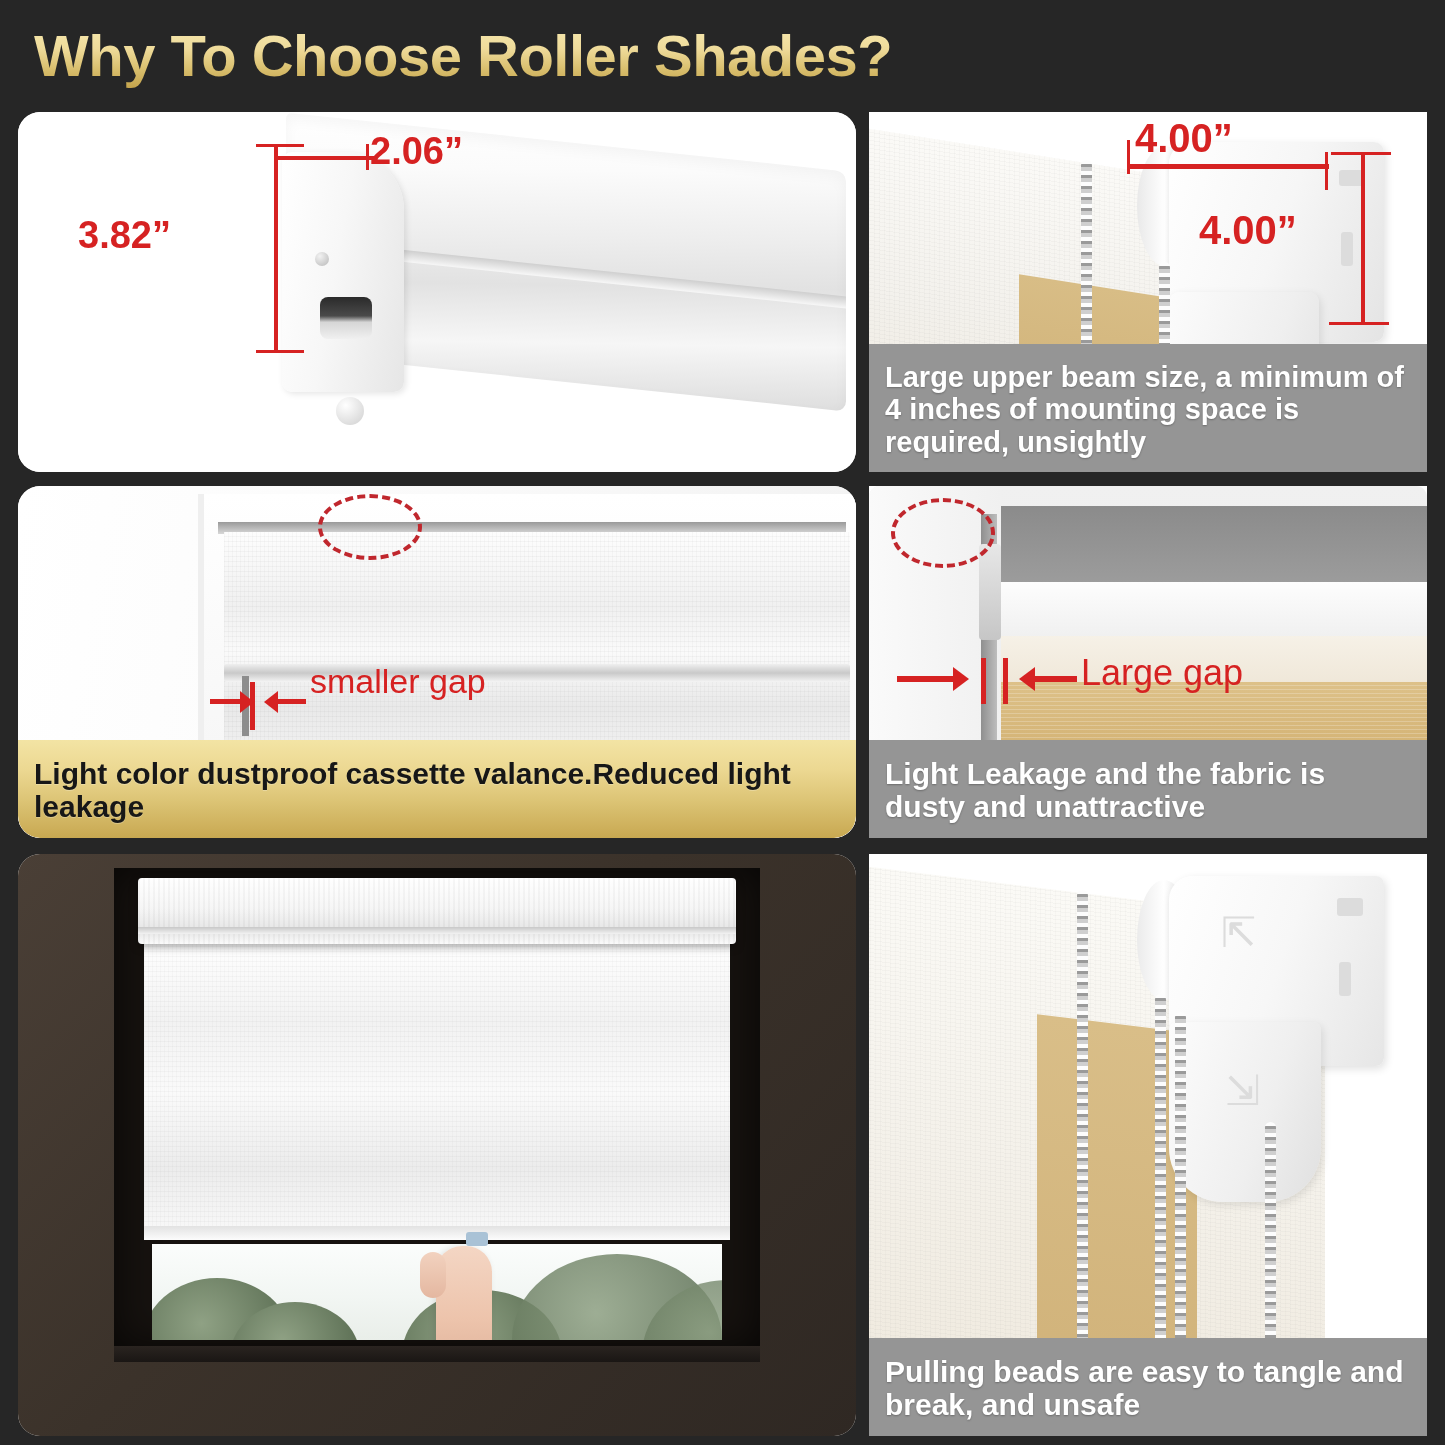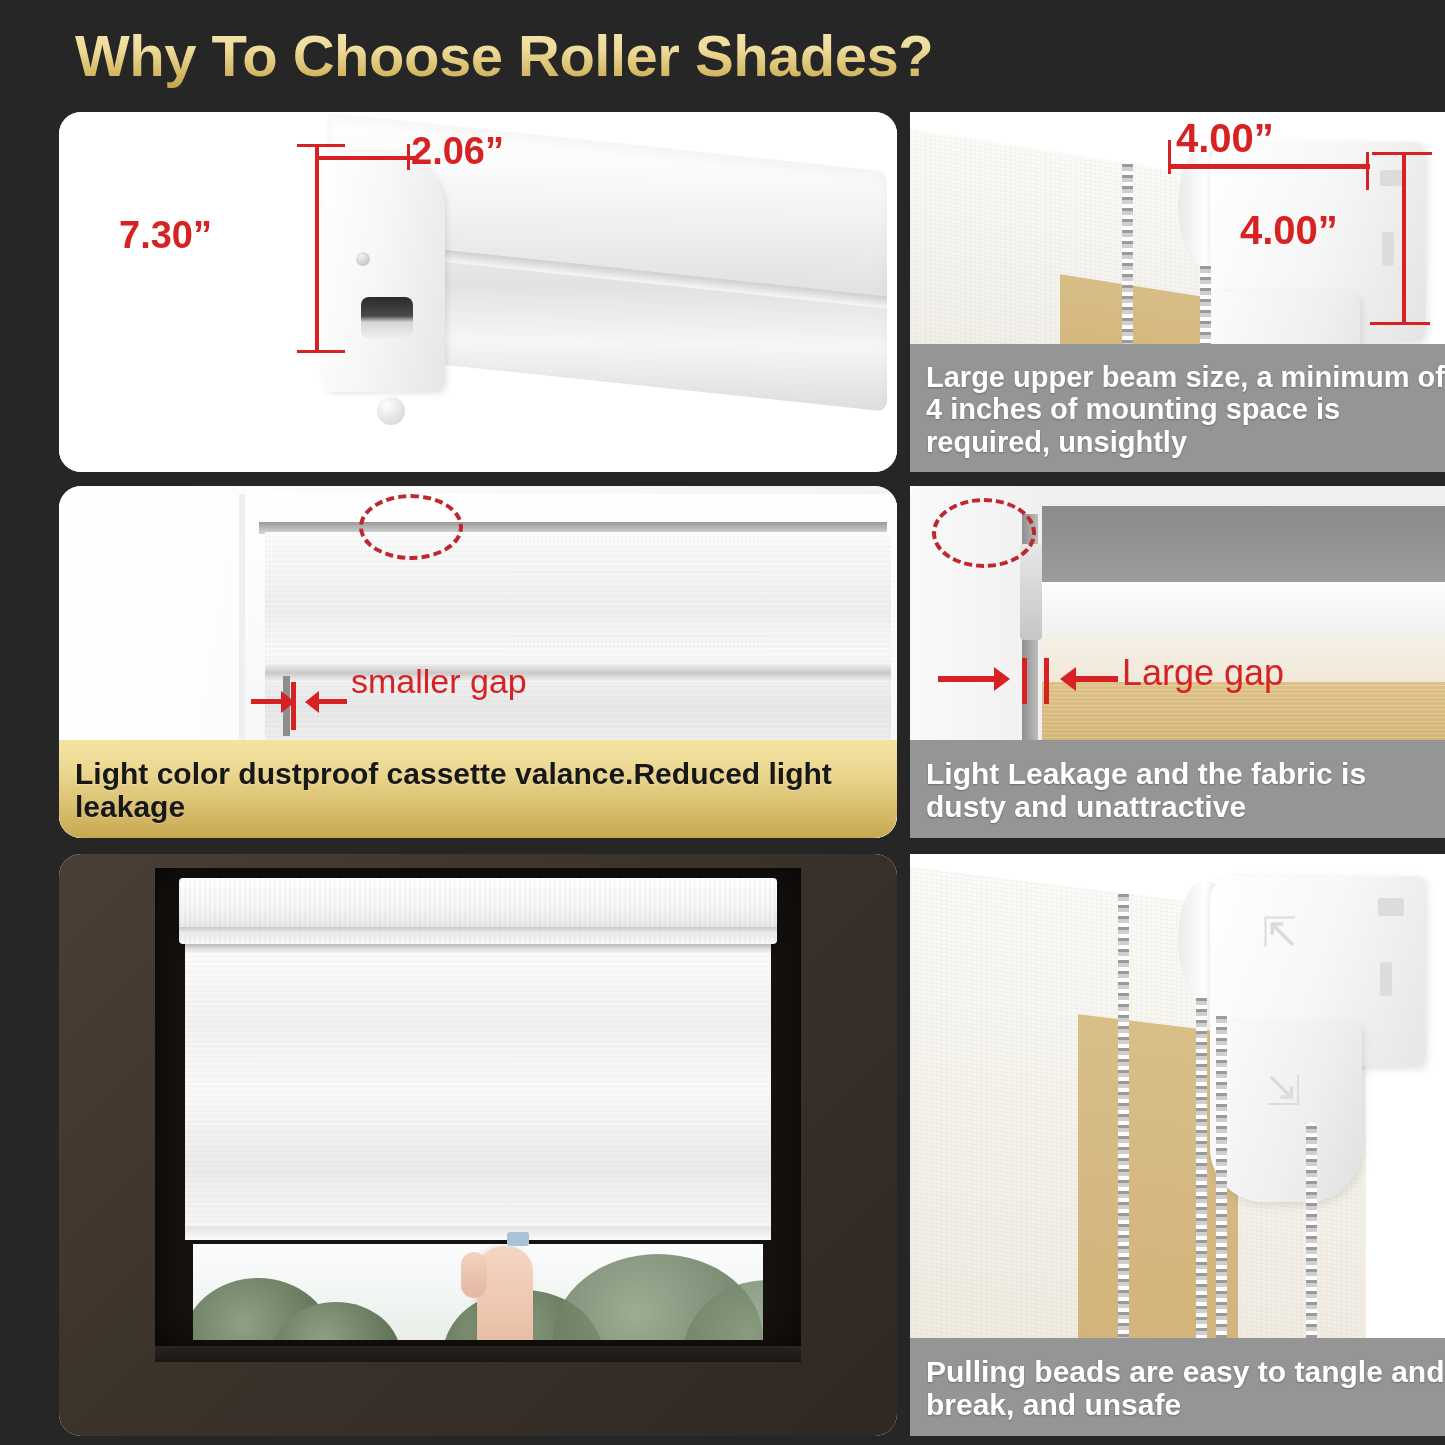--- a/index.html
+++ b/index.html
@@ -2,21 +2,21 @@
 <html><head>
 <meta charset="utf-8">
 <style>
   html,body{margin:0;padding:0;}
   body{
     width:1445px;height:1445px;
     background:#262626;
     font-family:"Liberation Sans",sans-serif;
     overflow:hidden;
   }
-  .page{position:relative;width:1193px;height:1445px;background:#262626;margin-left:41px;}
+  .page{position:relative;width:1193px;height:1445px;background:#262626;}
 
   
   .title{
     position:absolute;left:34px;top:22px;
     font-size:58px;font-weight:bold;
     letter-spacing:-0.5px;
     background:linear-gradient(180deg,#f6e9b2 0%,#efdb9a 40%,#d9bf6e 70%,#c3a24a 100%);
     -webkit-background-clip:text;background-clip:text;
     color:#e8d79a;
     -webkit-text-fill-color:transparent;
@@ -260,21 +260,21 @@
         <div class="p1screw"></div>
 
         <div class="redline" style="left:256px;top:32px;width:2px;height:34px;"></div>
         <div class="redline" style="left:258px;top:44px;width:100px;height:4px;"></div>
         <div class="redline" style="left:348px;top:32px;width:3px;height:26px;"></div>
         <div class="redtxt" style="left:352px;top:18px;font-size:38px;">2.06”</div>
 
         <div class="redline" style="left:238px;top:32px;width:48px;height:3px;"></div>
         <div class="redline" style="left:256px;top:32px;width:4px;height:208px;"></div>
         <div class="redline" style="left:238px;top:238px;width:48px;height:3px;"></div>
-        <div class="redtxt" style="left:60px;top:102px;font-size:38px;">7.30”</div>
+        <div class="redtxt" style="left:60px;top:102px;font-size:38px;">3.82”</div>
       </div>
     </div>
 
     <div class="cell right r1">
       <div class="photo">
         <div style="position:absolute;inset:0;background:#ffffff;"></div>
         <div class="p2fabric"></div>
         <div class="p2tan"></div>
         <div class="p2roll"></div>
         <div class="p2bracket"></div>

